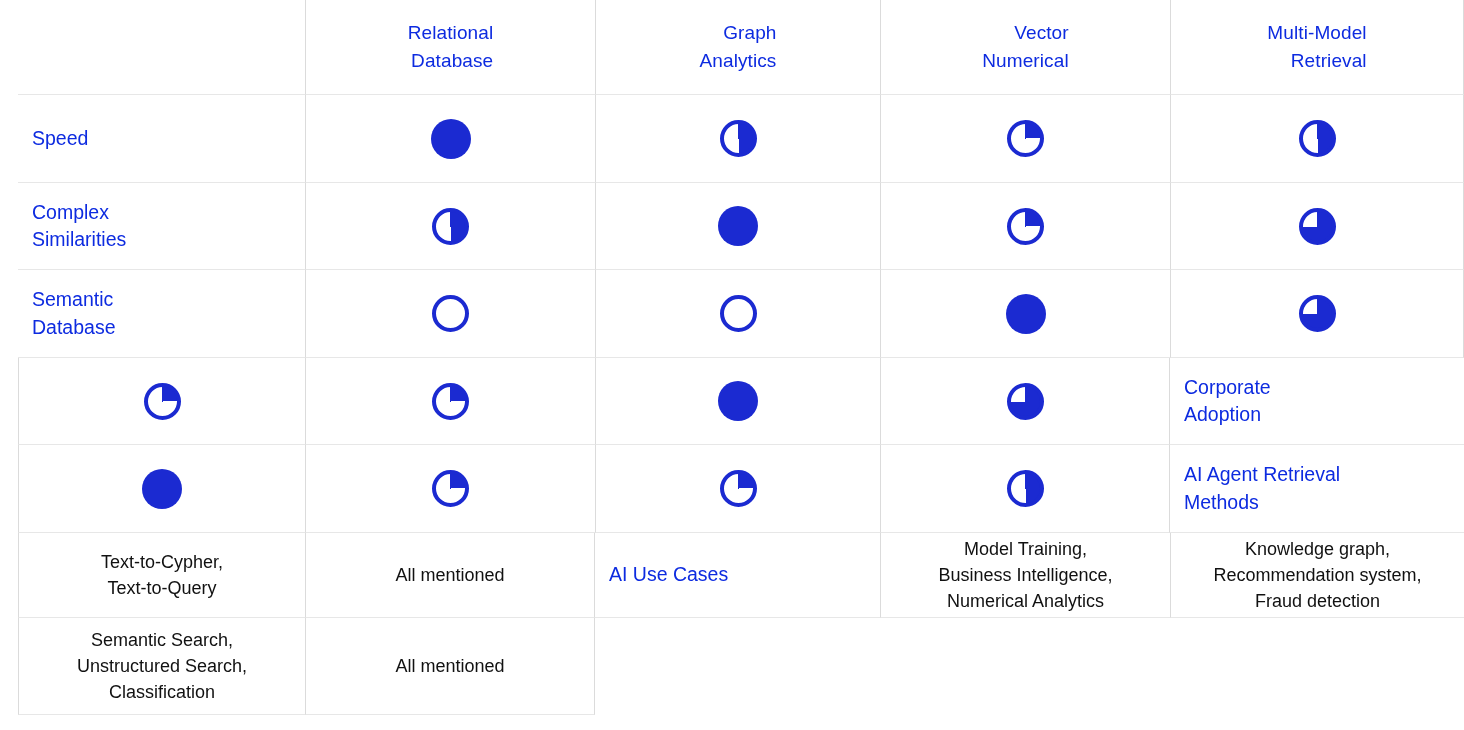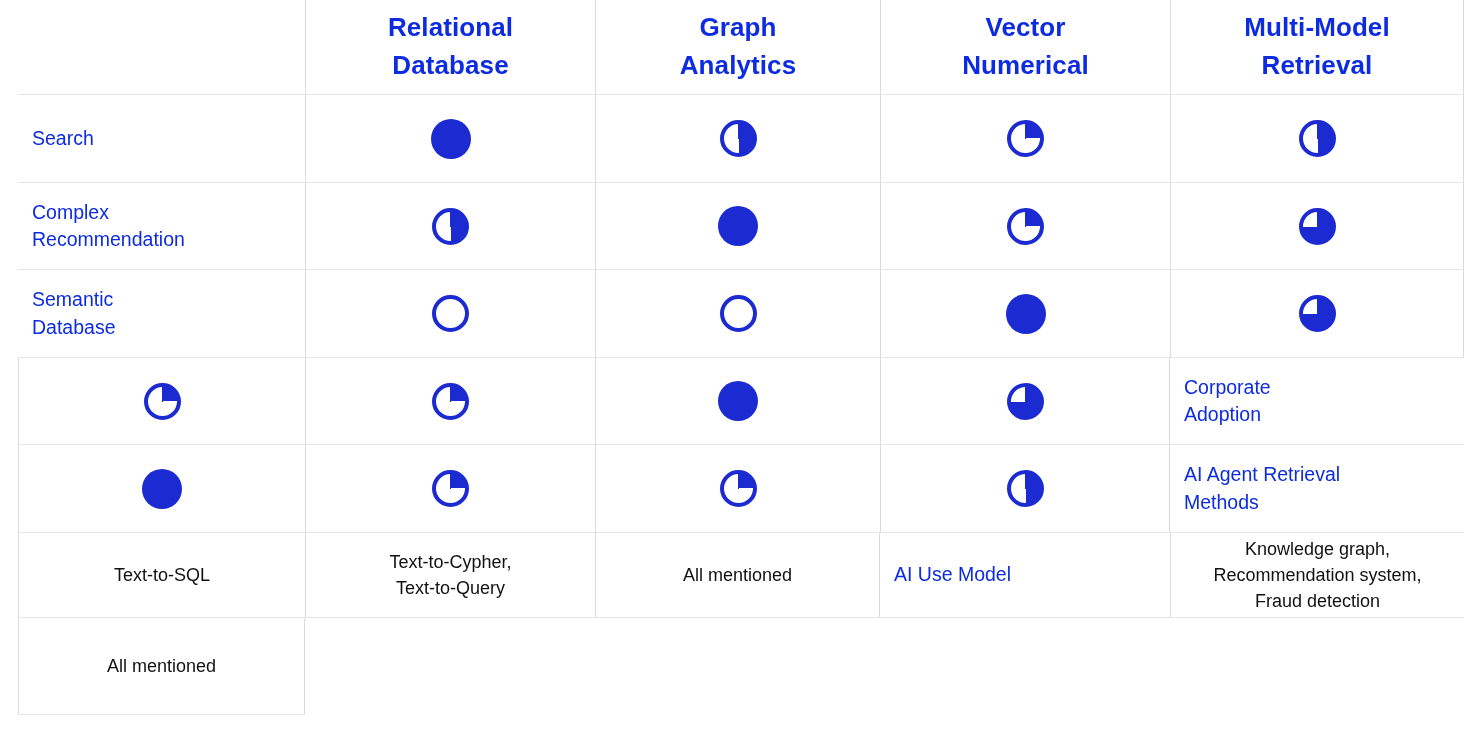--- a/index.html
+++ b/index.html
@@ -16,22 +16,22 @@
     display:grid;
     margin-left:18px;
     grid-template-columns:287px 290px 285px 290px 294px;
     grid-template-rows:95px 88px 87px 88px 87px 88px 85px 97px;
   }
   .cell{border-bottom:1px solid var(--hline);}
   .vline{border-left:1px solid var(--vline);}
   .last-col{border-right:1px solid var(--vline);}
   .corner{border-bottom:1px solid var(--hline);}
   .header-cell{
-    display:flex;align-items:center;justify-content:center;text-align:center;
-    color:var(--text-blue);font-weight:bold;font-size:26px;line-height:1.45;
+    display:flex;align-items:center;justify-content:center;text-align:right;
+    color:var(--text-blue);font-weight:normal;font-size:19px;line-height:1.45;
     white-space:pre-line;letter-spacing:0.1px;
   }
   .label-cell{
     display:flex;align-items:center;padding-left:14px;
     color:var(--text-blue);font-size:19.5px;line-height:1.4;
     white-space:pre-line;
   }
   .value-cell{
     display:flex;align-items:center;justify-content:center;text-align:center;
   }
@@ -54,35 +54,35 @@
 <div class="table" id="comparison-grid">
   <div class="cell corner"></div>
   <div class="cell vline header-cell">Relational
 Database</div>
   <div class="cell vline header-cell">Graph
 Analytics</div>
   <div class="cell vline header-cell">Vector
 Numerical</div>
   <div class="cell vline last-col header-cell">Multi-Model
 Retrieval</div>
-<div class="cell label-cell">Search</div>
+<div class="cell label-cell">Speed</div>
     <div class="cell vline value-cell">
       <span class="ball full"></span>
     </div>
     <div class="cell vline value-cell">
       <span class="ball half"></span>
     </div>
     <div class="cell vline value-cell">
       <span class="ball quarter"></span>
     </div>
     <div class="cell vline value-cell last-col">
       <span class="ball half"></span>
     </div>
     <div class="cell label-cell">Complex
-Recommendation</div>
+Similarities</div>
     <div class="cell vline value-cell">
       <span class="ball half"></span>
     </div>
     <div class="cell vline value-cell">
       <span class="ball full"></span>
     </div>
     <div class="cell vline value-cell">
       <span class="ball quarter"></span>
     </div>
     <div class="cell vline value-cell last-col">
@@ -123,22 +123,27 @@
       <span class="ball quarter"></span>
     </div>
     <div class="cell vline value-cell">
       <span class="ball quarter"></span>
     </div>
     <div class="cell vline value-cell last-col">
       <span class="ball half"></span>
     </div>
     <div class="cell label-cell">AI Agent Retrieval
 Methods</div>
-    <div class="cell vline value-cell text-cell">Text-to-SQL</div>
     <div class="cell vline value-cell text-cell">Text-to-Cypher,
 Text-to-Query</div>
     <div class="cell vline value-cell last-col text-cell">All mentioned</div>
-    <div class="cell label-cell">AI Use Model</div>
+    <div class="cell label-cell">AI Use Cases</div>
+    <div class="cell vline value-cell text-cell">Model Training,
+Business Intelligence,
+Numerical Analytics</div>
     <div class="cell vline value-cell text-cell">Knowledge graph,
 Recommendation system,
 Fraud detection</div>
+    <div class="cell vline value-cell text-cell">Semantic Search,
+Unstructured Search,
+Classification</div>
     <div class="cell vline value-cell last-col text-cell">All mentioned</div>
   </div>
 
 </body></html>

